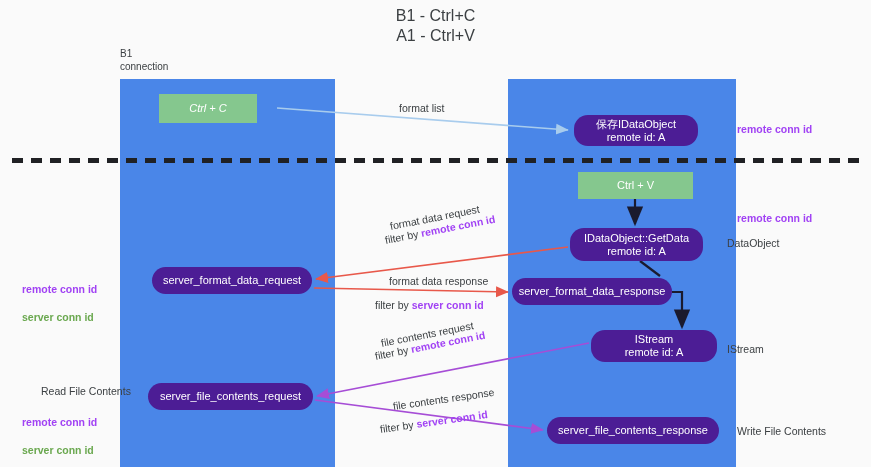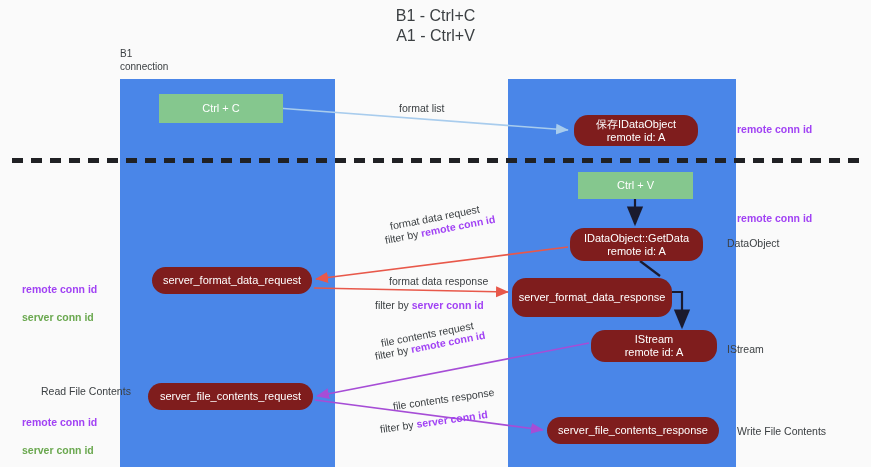--- a/index.html
+++ b/index.html
@@ -63,29 +63,29 @@
     flex-direction: column;
     align-items: center;
     justify-content: center;
     color: #ffffff;
     font-size: 11px;
     line-height: 13px;
     text-align: center;
     z-index: 5;
   }
   .node.green { background: #85c78e; }
-  .node.orange { background: #7f1d1d; border-radius: 14px; }
+  .node.orange { background: #4c1d95; border-radius: 14px; }
   .node .l2 { font-size: 11px; }
 
-  #n-ctrlc  { left: 159px; top: 94px;  width: 124px; height: 29px; }
+  #n-ctrlc  { left: 159px; top: 94px;  width: 98px; height: 29px; font-style: italic; }
   #n-idata-save { left: 574px; top: 115px; width: 124px; height: 31px; }
   #n-ctrlv  { left: 578px; top: 172px; width: 115px; height: 27px; }
   #n-getdata { left: 570px; top: 228px; width: 133px; height: 33px; }
   #n-sfdreq { left: 152px; top: 267px; width: 160px; height: 27px; }
-  #n-sfdres { left: 512px; top: 278px; width: 160px; height: 39px; }
+  #n-sfdres { left: 512px; top: 278px; width: 160px; height: 27px; }
   #n-istream { left: 591px; top: 330px; width: 126px; height: 32px; }
   #n-sfcreq { left: 148px; top: 383px; width: 165px; height: 27px; }
   #n-sfcres { left: 547px; top: 417px; width: 172px; height: 27px; }
 
   
   #wires {
     position: absolute;
     left: 0; top: 0;
     width: 871px; height: 467px;
     z-index: 3;

